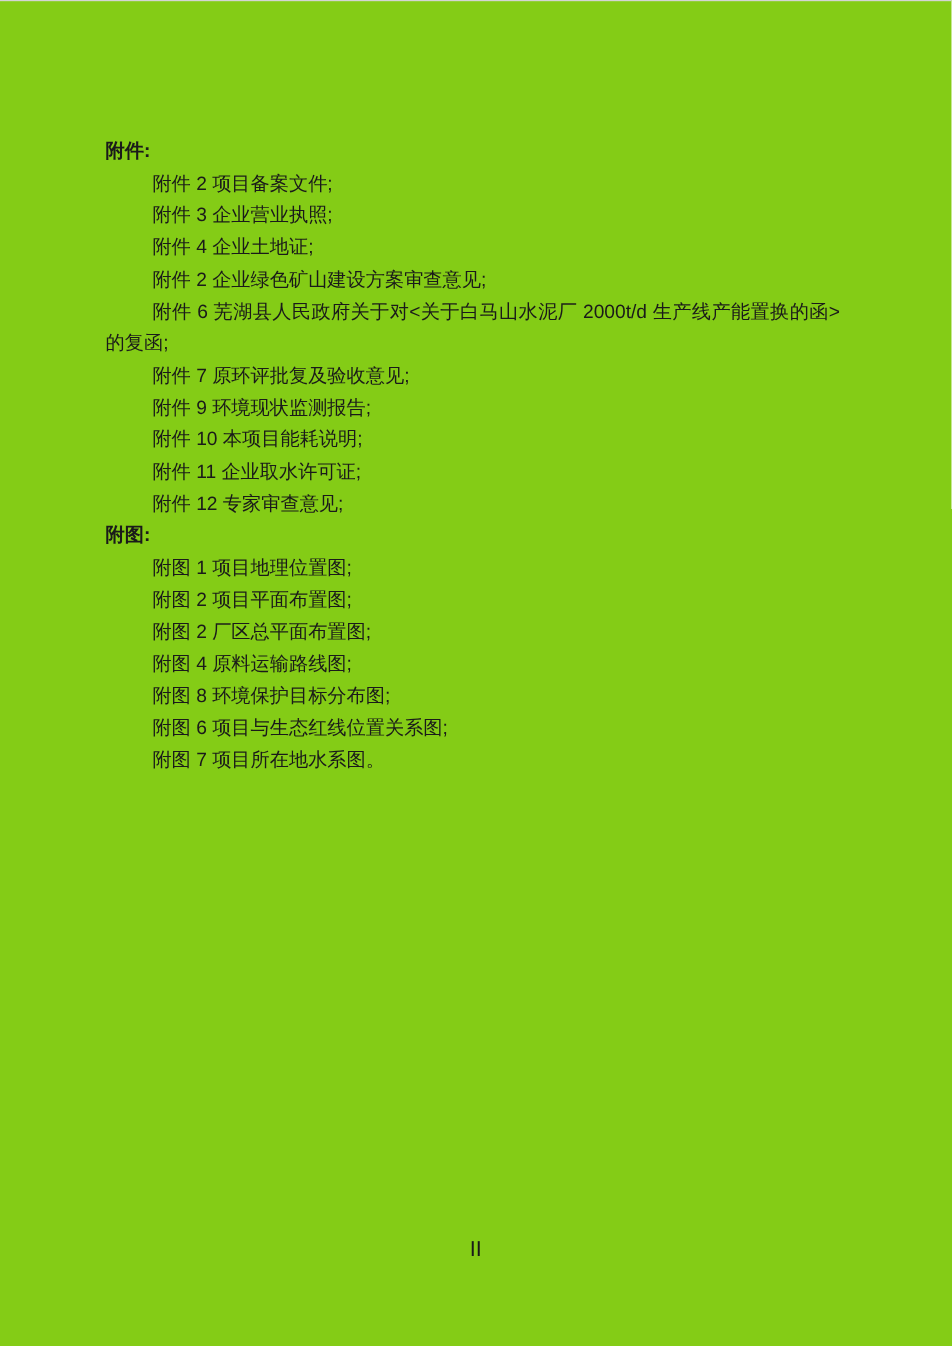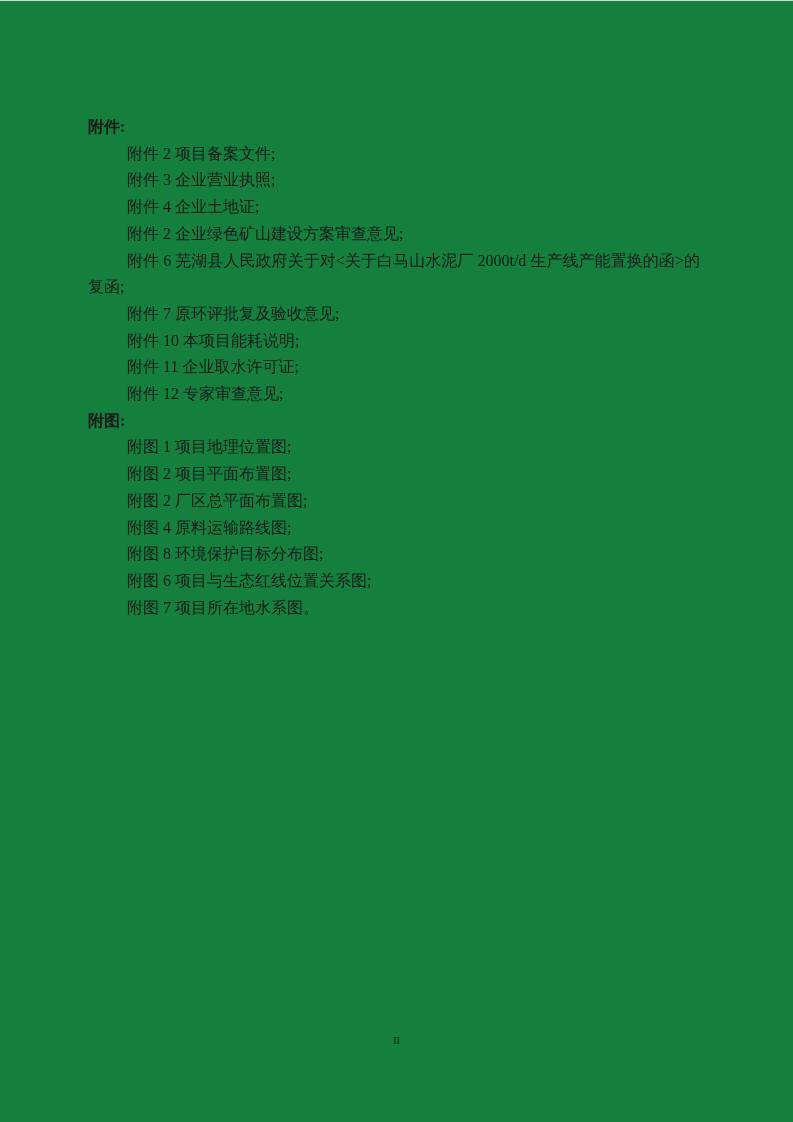--- a/index.html
+++ b/index.html
@@ -4,23 +4,23 @@
 <style>
   html, body {
     margin: 0;
     padding: 0;
     background: #ffffff;
   }
   .page {
     position: relative;
     width: 793px;
     height: 1122px;
-    background: #15803d;
+    background: #84cc16;
     overflow: hidden;
-    font-family: Liberation Serif, serif;
+    font-family: Liberation Sans, sans-serif;
     color: #1a1a1a;
   }
   .page-top-edge {
     position: absolute;
     top: 0;
     left: 0;
     width: 100%;
     height: 1px;
     background: #d4d4d4;
   }
@@ -43,39 +43,40 @@
   }
   .item {
     text-indent: 39px;
   }
   .page-number {
     position: absolute;
     top: 1031px;
     left: 0;
     width: 100%;
     text-align: center;
-    font-size: 10px;
+    font-size: 18px;
     line-height: 20px;
     color: #1a1a1a;
   }
 </style>
 </head>
 <body>
 
 <div class="page">
   <div class="page-top-edge"></div>
 
   <div class="content">
     <p class="section-header">附件:</p>
     <p class="item">附件 2 项目备案文件;</p>
     <p class="item">附件 3 企业营业执照;</p>
     <p class="item">附件 4 企业土地证;</p>
     <p class="item">附件 2 企业绿色矿山建设方案审查意见;</p>
     <p class="item">附件 6 芜湖县人民政府关于对&lt;关于白马山水泥厂 2000t/d 生产线产能置换的函&gt;的复函;</p>
     <p class="item">附件 7 原环评批复及验收意见;</p>
+    <p class="item">附件 9 环境现状监测报告;</p>
     <p class="item">附件 10 本项目能耗说明;</p>
     <p class="item">附件 11 企业取水许可证;</p>
     <p class="item">附件 12 专家审查意见;</p>
 
     <p class="section-header">附图:</p>
     <p class="item">附图 1 项目地理位置图;</p>
     <p class="item">附图 2 项目平面布置图;</p>
     <p class="item">附图 2 厂区总平面布置图;</p>
     <p class="item">附图 4 原料运输路线图;</p>
     <p class="item">附图 8 环境保护目标分布图;</p>

